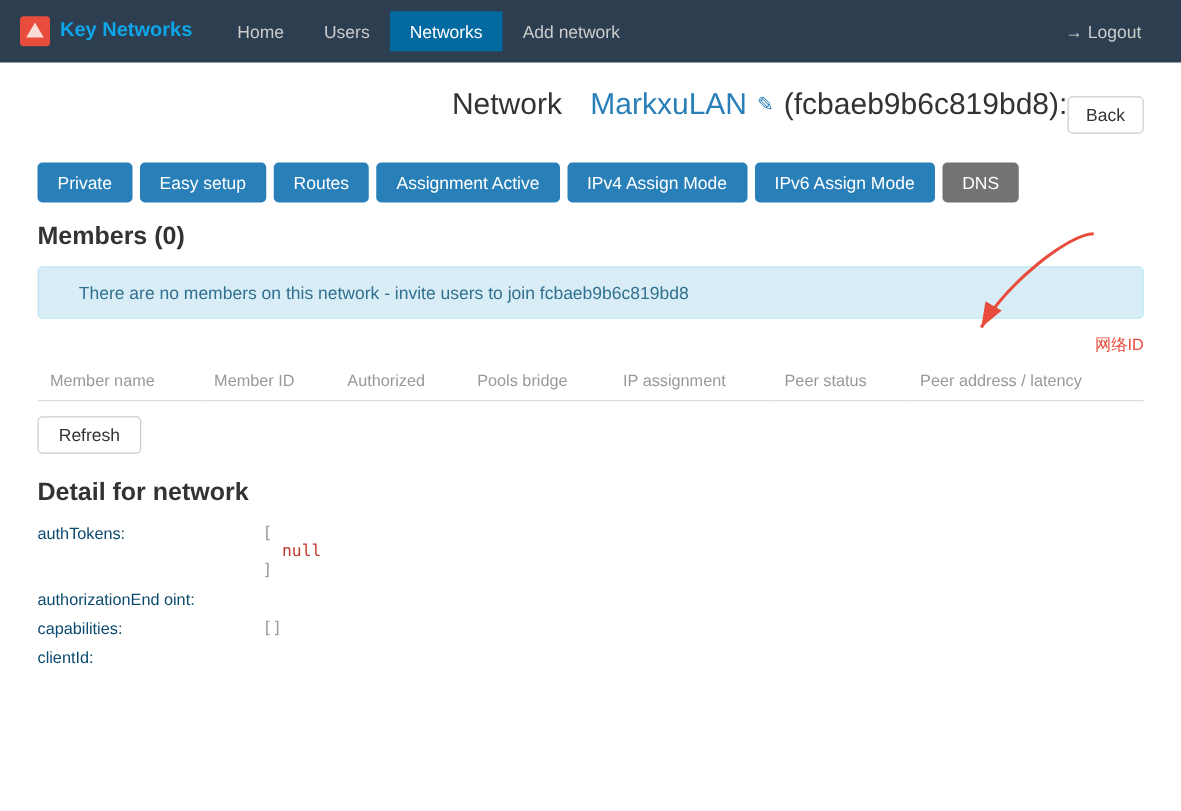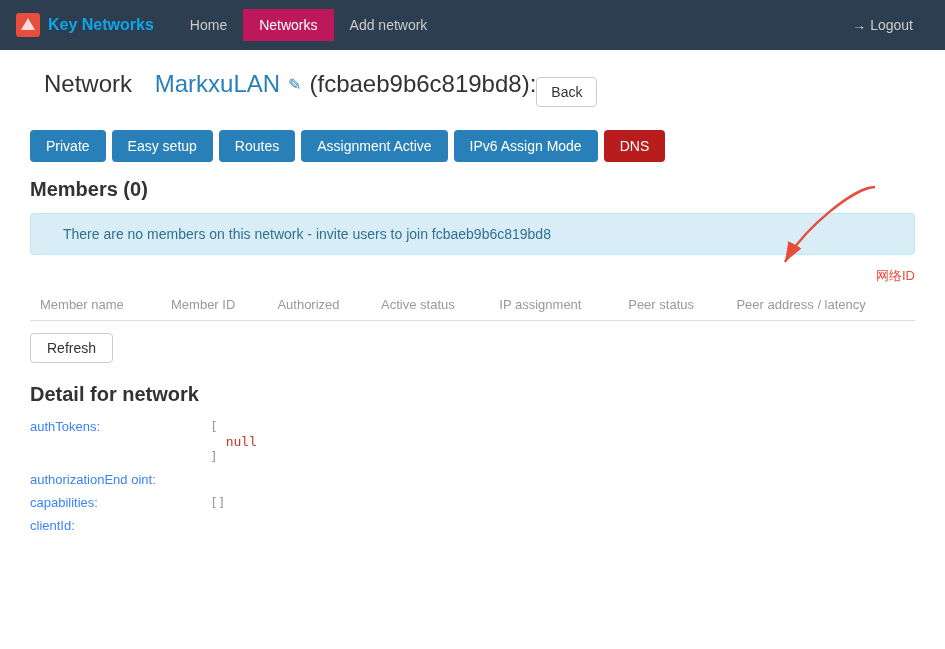--- a/index.html
+++ b/index.html
@@ -43,21 +43,21 @@
     .nav-link {
       color: #ccc;
       text-decoration: none;
       padding: 0 16px;
       height: 32px;
       display: flex;
       align-items: center;
       font-size: 14px;
       cursor: pointer;
     }
-    .nav-link.active { background: #be185d; color: #fff; }
+    .nav-link.active { background: #0369a1; color: #fff; }
     .nav-logout {
       color: #ccc;
       text-decoration: none;
       padding: 0 16px;
       height: 50px;
       display: flex;
       align-items: center;
       font-size: 14px;
       cursor: pointer;
     }
@@ -81,21 +81,21 @@
       color: #2980b9;
     }
     .page-title .edit-icon {
       color: #2980b9;
       cursor: pointer;
       font-size: 16px;
     }
     .title-row {
       display: flex;
       align-items: center;
-      justify-content: flex-start;
+      justify-content: flex-end;
       margin-bottom: 16px;
       margin-left: 14px;
     }
 
     
     .btn-back {
       padding: 6px 14px;
       background: #fff;
       border: 1px solid #ccc;
       border-radius: 4px;
@@ -113,21 +113,21 @@
     }
     .btn-tab {
       padding: 8px 16px;
       background: #2980b9;
       color: #fff;
       border: none;
       border-radius: 4px;
       cursor: pointer;
       font-size: 14px;
     }
-    .btn-tab.dns { background: #b91c1c; }
+    .btn-tab.dns { background: #737373; }
 
     
     .section-title {
       font-size: 20px;
       font-weight: bold;
       color: #333;
       margin-bottom: 12px;
     }
 
     
@@ -183,21 +183,21 @@
       color: #333;
       margin-bottom: 10px;
     }
     .detail-grid {
       display: grid;
       grid-template-columns: 180px 1fr;
       row-gap: 2px;
       font-size: 13px;
     }
     .detail-key {
-      color: #3b82f6;
+      color: #0c4a6e;
       padding: 3px 0;
       font-weight: normal;
     }
     .detail-value {
       color: #c0392b;
       padding: 3px 0;
       font-family: monospace;
     }
     .detail-value .bracket {
       color: #999;
@@ -218,20 +218,23 @@
       <svg width="18" height="18" viewBox="0 0 18 18" fill="none">
         <polygon points="9,2 16,14 2,14" fill="white" opacity="0.8"></polygon>
       </svg>
     </div>
     <span>Key Networks</span>
   </a>
   <div class="nav-links">
     <a class="nav-link" href="#">
       <span>Home</span>
     </a>
+    <a class="nav-link" href="#">
+      <span>Users</span>
+    </a>
     <a class="nav-link active" href="#">
       <span>Networks</span>
     </a>
     <a class="nav-link" href="#">
       <span>Add network</span>
     </a>
   </div>
   <a class="nav-logout" href="#">
     <span style="margin-right:4px;">→</span>
     <span>Logout</span>
@@ -250,20 +253,21 @@
     </h1>
     <button class="btn-back">Back</button>
   </div>
 
   
   <div class="tab-buttons">
     <button class="btn-tab">Private</button>
     <button class="btn-tab">Easy setup</button>
     <button class="btn-tab">Routes</button>
     <button class="btn-tab">Assignment Active</button>
+    <button class="btn-tab">IPv4 Assign Mode</button>
     <button class="btn-tab">IPv6 Assign Mode</button>
     <button class="btn-tab dns">DNS</button>
   </div>
 
   
   <h2 class="section-title">Members (0)</h2>
 
   
   <div class="info-box">
     <span>There are no members on this network - invite users to join fcbaeb9b6c819bd8</span>
@@ -290,21 +294,21 @@
         <th>
           <span>Member name</span>
         </th>
         <th>
           <span>Member ID</span>
         </th>
         <th>
           <span>Authorized</span>
         </th>
         <th>
-          <span>Active status</span>
+          <span>Pools bridge</span>
         </th>
         <th>
           <span>IP assignment</span>
         </th>
         <th>
           <span>Peer status</span>
         </th>
         <th>
           <span>Peer address / latency</span>
         </th>

